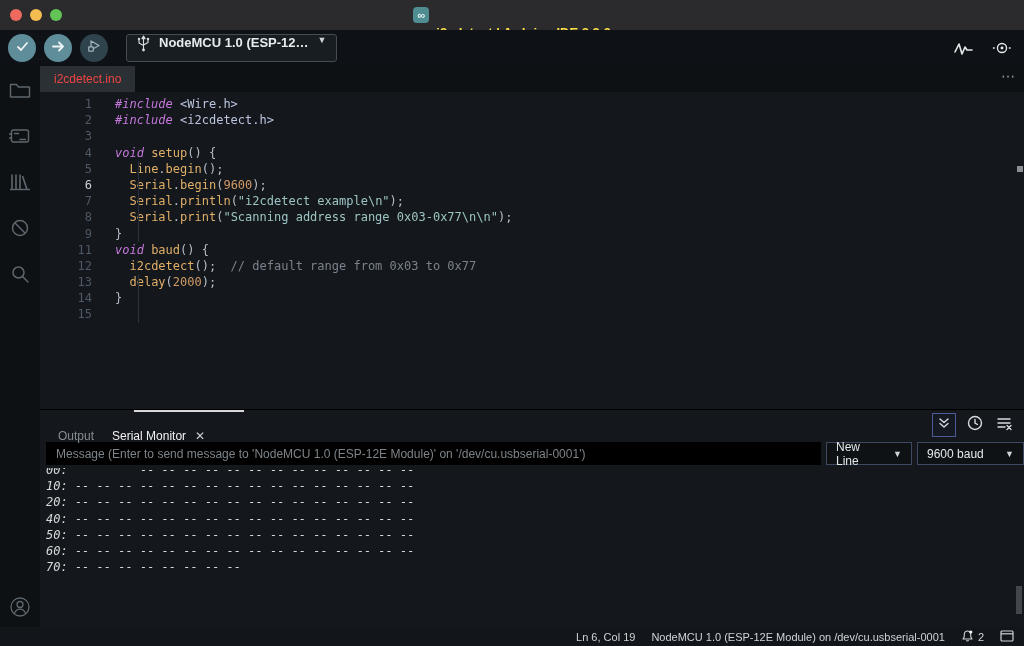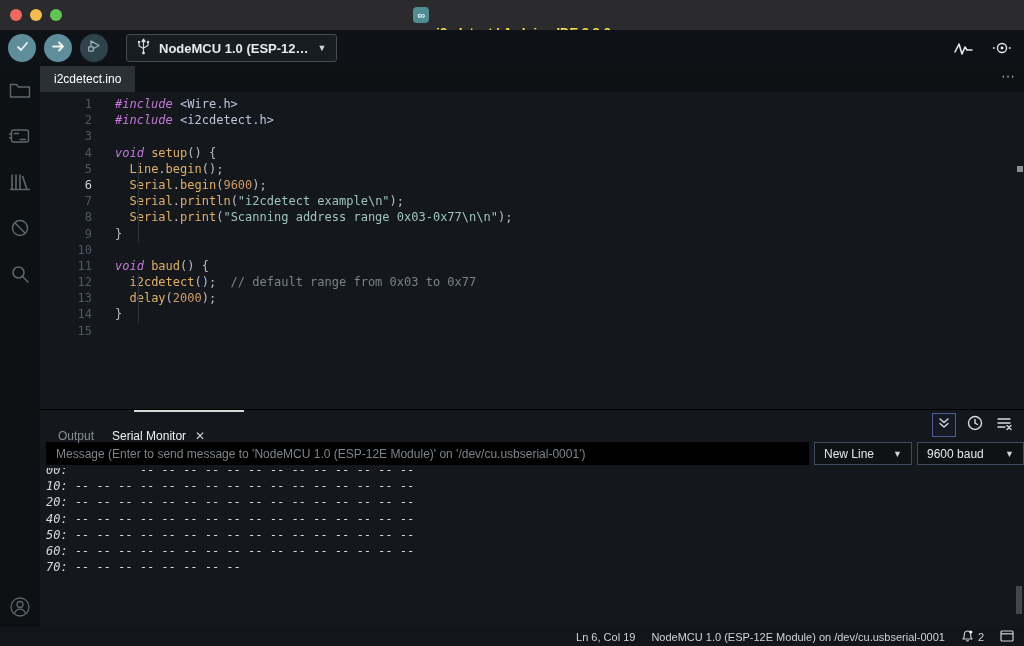--- a/index.html
+++ b/index.html
@@ -14,36 +14,36 @@
   .tl.red { background:#ee6a5f; } .tl.yellow { background:#f5bd4f; } .tl.green { background:#61c454; }
   .titlewrap { position:absolute; left:0; right:0; top:0; bottom:0; display:flex; align-items:center; justify-content:center; gap:7px; pointer-events:none; }
   .appicon { width:16px; height:16px; border-radius:4px; background:#4f8d93; color:#eaf4f4; font-size:11px; display:flex; align-items:center; justify-content:center; font-weight:bold; }
   .titletext { color:#fde047; font-size:13px; font-weight:bold;margin-top:34px; }
 
   
   .toolbar { height:36px; background:#0e1216; display:flex; align-items:center; flex:0 0 auto; position:relative; }
   .tbtn { width:28px; height:28px; border-radius:50%; display:flex; align-items:center; justify-content:center; margin-left:8px; }
   .tbtn.teal { background:#5f8d99; }
   .tbtn.dim  { background:#2e434b; }
-  .board-select { margin-left:18px; height:28px; min-width:200px; background:#171d21; border:1px solid #454d53; border-radius:3px; display:flex; align-items:center; padding:0 10px; gap:9px; }
+  .board-select { margin-left:18px; height:28px; min-width:200px; background:#171d21; border:1px solid #454d53; border-radius:3px; display:flex; padding:0 10px; gap:9px; }
   .board-label { color:#e6ecec; font-size:13px; font-weight:bold; }
   .caret { color:#cfd4d6; font-size:9px; }
   .toolbar-right { position:absolute; right:12px; top:0; height:36px; display:flex; align-items:center; gap:18px; }
 
   
   .main { flex:1 1 auto; display:flex; min-height:0; }
   .sidebar { width:40px; background:#0d1114; display:flex; flex-direction:column; align-items:center; padding-top:12px; gap:22px; flex:0 0 auto; position:relative; }
   .sbicon { width:24px; height:24px; display:flex; align-items:center; justify-content:center; }
   .sidebar .account { position:absolute; bottom:8px; left:8px; }
 
   .content { flex:1 1 auto; display:flex; flex-direction:column; min-width:0; background:#14181c; }
 
   
   .tabbar { height:26px; background:#0d1114; display:flex; align-items:flex-end; position:relative; flex:0 0 auto; }
-  .edtab { height:26px; background:#2b3034; color:#ffffff; font-size:12px; display:flex; align-items:center; padding:0 14px; }
+  .edtab { height:26px; background:#2b3034; color:#ef4444; font-size:12px; display:flex; align-items:center; padding:0 14px; }
   .tab-more { position:absolute; right:8px; top:2px; color:#9aa0a6; font-size:14px; letter-spacing:1px; }
 
   
   .editor { flex:1 1 auto; position:relative; background:#14181c; overflow:hidden; font-family:"DejaVu Sans Mono", monospace; font-size:12px; }
   .codelines { padding-top:4px; }
   .cline { display:flex; height:16.2px; line-height:16.2px; white-space:pre; }
   .lnum { width:75px; flex:0 0 auto; text-align:right; padding-right:23px; color:#4f5866; }
   .cline.active .lnum { color:#c9d1d9; }
   .ccode { white-space:pre; }
   .tk-kw { color:#c678dd;font-style:italic; } .tk-fn { color:#e0af68; } .tk-num { color:#d19a66; }
@@ -60,21 +60,21 @@
   .ptab-underline { position:absolute; top:0; left:94px; width:110px; height:2px; background:#d8d8d8; }
   .ptab-close { color:#c9ced2; font-size:12px; margin-left:9px; }
   .panel-icons { position:absolute; right:10px; top:3px; display:flex; align-items:center; gap:9px; }
   .pi-box { width:24px; height:24px; border:1px solid #4c5a9a; background:#151a22; display:flex; align-items:center; justify-content:center; }
   .pi { width:20px; height:20px; display:flex; align-items:center; justify-content:center; }
 
   .panel-controls { height:26px; display:flex; align-items:stretch; gap:5px; padding:0 0 3px 6px; }
   .msg-input { flex:1 1 auto; background:#000; border:none; color:#d0d4d8; font-size:12px; padding:0 10px; outline:none; }
   .msg-input::placeholder { color:#7d8489; }
   .pselect { flex:0 0 auto; background:#0e1215; border:1px solid #3e4a61; color:#e3e7ea; font-size:12px; display:flex; align-items:center; gap:8px; padding:0 9px; justify-content:space-between; }
-  .pselect.newline { width:98px; }
+  .pselect.newline { width:86px; }
   .pselect.baud { width:107px; margin-right:0; }
 
   .serial-out { height:159px; overflow:hidden; position:relative; font-family:"DejaVu Sans Mono", monospace; font-size:12px; color:#d7dadd; padding-left:6px; }
   .sline { height:16.2px; line-height:16.2px; white-space:pre;font-style:italic; }
   .serial-out .inner { margin-top:-6px; }
   .so-scroll { position:absolute; right:2px; top:118px; width:6px; height:28px; background:#42474c; }
 
   
   .statusbar { height:19px; background:#121519; display:flex; align-items:center; justify-content:flex-end; gap:16px; padding-right:10px; flex:0 0 auto; }
   .sb-text { color:#cfd3d7; font-size:11px; }
@@ -202,21 +202,20 @@
         <div class="codelines" id="codelines">
             <div class="cline"><span class="lnum">1</span><span class="ccode"><span class="tk-kw">#include</span><span class="tk-pun"> </span><span class="tk-hdr">&lt;Wire.h&gt;</span></span></div>
             <div class="cline"><span class="lnum">2</span><span class="ccode"><span class="tk-kw">#include</span><span class="tk-pun"> </span><span class="tk-hdr">&lt;i2cdetect.h&gt;</span></span></div>
             <div class="cline"><span class="lnum">3</span><span class="ccode"></span></div>
             <div class="cline"><span class="lnum">4</span><span class="ccode"><span class="tk-kw">void</span><span class="tk-pun"> </span><span class="tk-fn">setup</span><span class="tk-pun">() {</span></span></div>
             <div class="cline"><span class="lnum">5</span><span class="ccode"><span class="tk-pun">  </span><span class="tk-fn">Line</span><span class="tk-pun">.</span><span class="tk-fn">begin</span><span class="tk-pun">();</span></span></div>
             <div class="cline active"><span class="lnum">6</span><span class="ccode"><span class="tk-pun">  </span><span class="tk-fn">Serial</span><span class="tk-pun">.</span><span class="tk-fn">begin</span><span class="tk-pun">(</span><span class="tk-num">9600</span><span class="tk-pun">);</span></span></div>
             <div class="cline"><span class="lnum">7</span><span class="ccode"><span class="tk-pun">  </span><span class="tk-fn">Serial</span><span class="tk-pun">.</span><span class="tk-fn">println</span><span class="tk-pun">(</span><span class="tk-str">"i2cdetect example\n"</span><span class="tk-pun">);</span></span></div>
             <div class="cline"><span class="lnum">8</span><span class="ccode"><span class="tk-pun">  </span><span class="tk-fn">Serial</span><span class="tk-pun">.</span><span class="tk-fn">print</span><span class="tk-pun">(</span><span class="tk-str">"Scanning address range 0x03-0x77\n\n"</span><span class="tk-pun">);</span></span></div>
             <div class="cline"><span class="lnum">9</span><span class="ccode"><span class="tk-pun">}</span></span></div>
-            <div class="cline"><span class="lnum">10</span><span class="ccode"></span></div>
             <div class="cline"><span class="lnum">11</span><span class="ccode"><span class="tk-kw">void</span><span class="tk-pun"> </span><span class="tk-fn">baud</span><span class="tk-pun">() {</span></span></div>
             <div class="cline"><span class="lnum">12</span><span class="ccode"><span class="tk-pun">  </span><span class="tk-fn">i2cdetect</span><span class="tk-pun">();  </span><span class="tk-com">// default range from 0x03 to 0x77</span></span></div>
             <div class="cline"><span class="lnum">13</span><span class="ccode"><span class="tk-pun">  </span><span class="tk-fn">delay</span><span class="tk-pun">(</span><span class="tk-num">2000</span><span class="tk-pun">);</span></span></div>
             <div class="cline"><span class="lnum">14</span><span class="ccode"><span class="tk-pun">}</span></span></div>
             <div class="cline"><span class="lnum">15</span><span class="ccode"></span></div>
           </div>
         <div class="indent-guide" style="top:69px; height:81px;"></div>
         <div class="indent-guide" style="top:182px; height:49px;"></div>
         <div class="ed-scroll"></div>
       </div>

